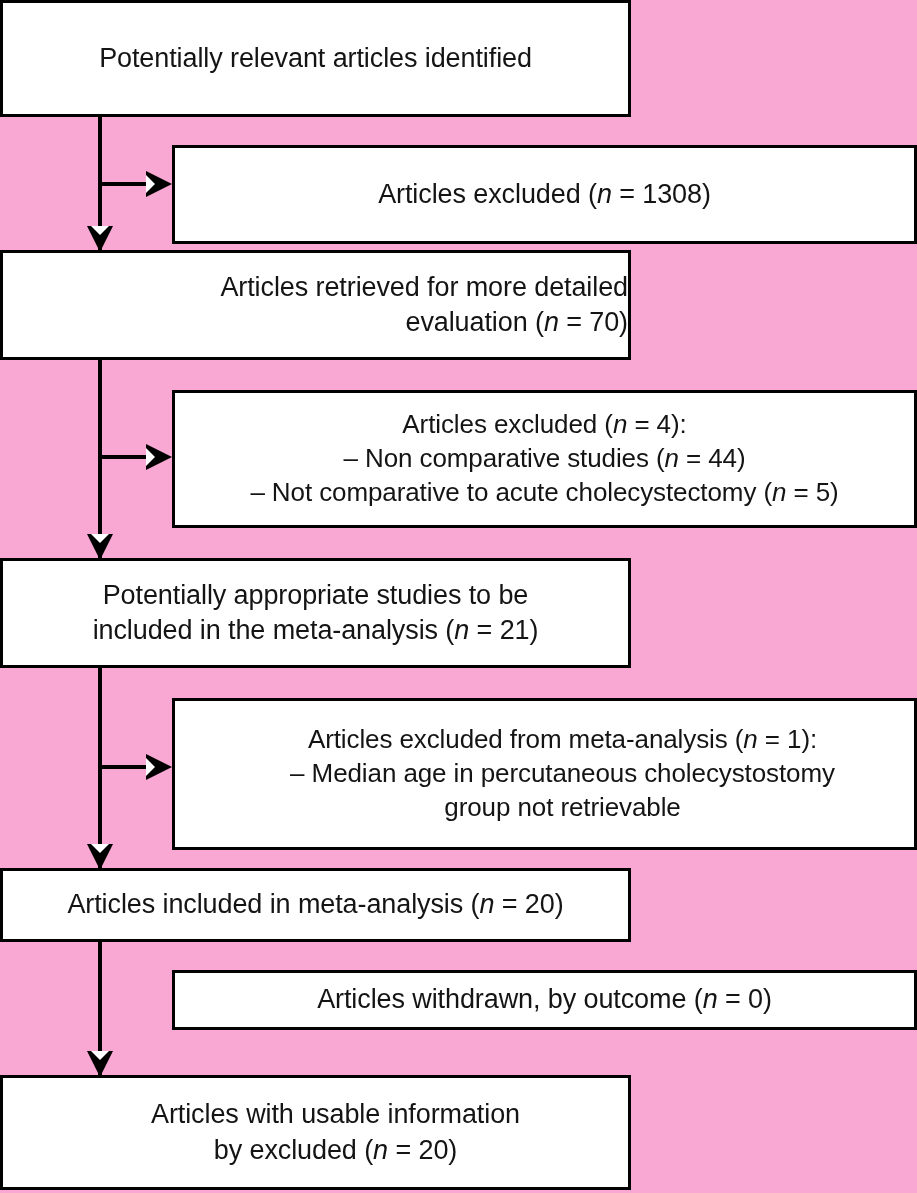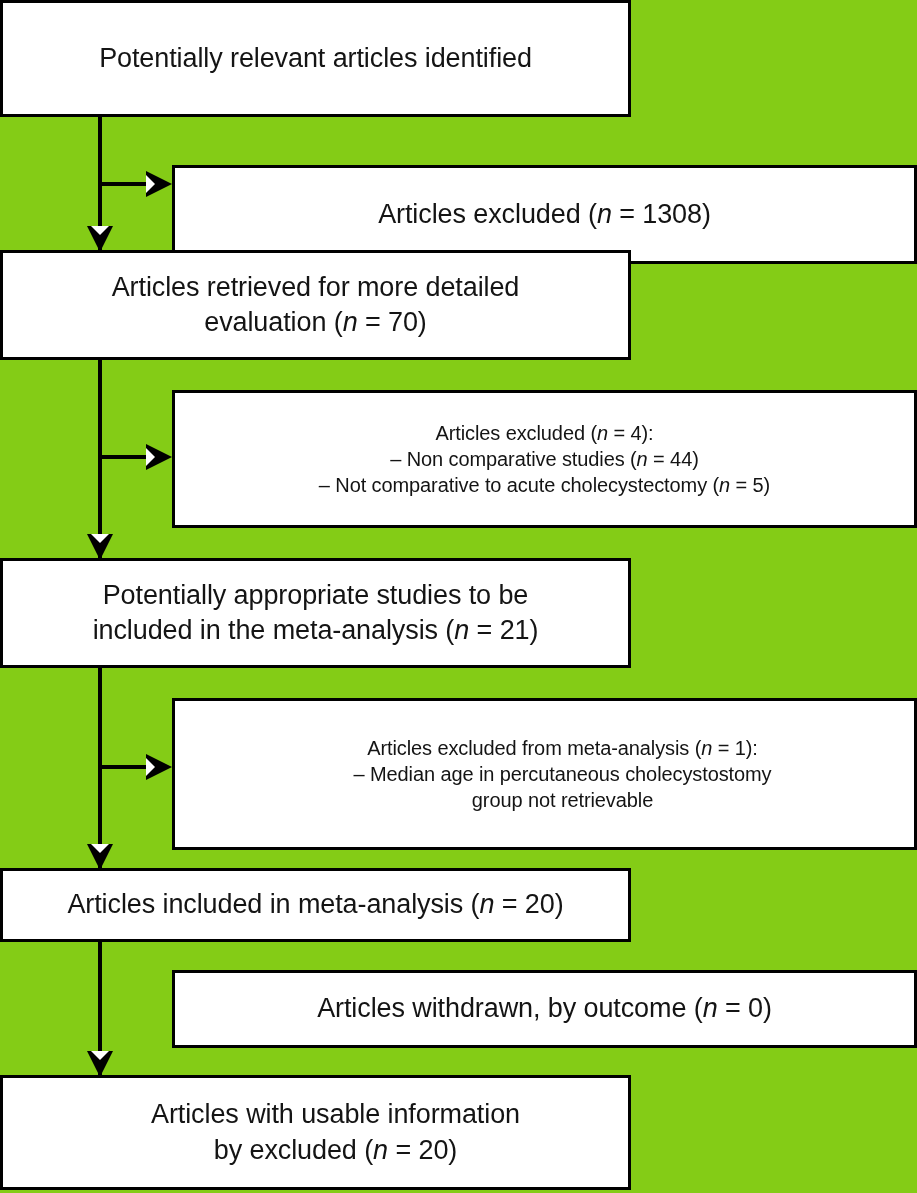--- a/index.html
+++ b/index.html
@@ -9,21 +9,21 @@
   }
   body {
     font-family: "Liberation Sans", sans-serif;
     color: #111111;
   }
 
   #flow-root {
     position: relative;
     width: 917px;
     height: 1193px;
-    background: #84cc16;
+    background: #f9a8d4;
     overflow: hidden;
   }
 
   
   .node {
     position: absolute;
     box-sizing: border-box;
     border: 3px solid #000000;
     background: #ffffff;
     display: flex;
@@ -35,21 +35,21 @@
   }
   .node .line {
     display: block;
     white-space: nowrap;
     font-size: 27px;
     line-height: 1.30;
     font-weight: 300;
     letter-spacing: -0.1px;
     color: #141414;
   }
-  .node.small .line { font-size: 20px; text-align: right; }
+  .node.small .line { font-size: 26px; text-align: right; }
 
   .nitalic { font-style: italic; }
 
   
   .main-node { left: 0px; width: 631px; }
   
   .side-node { left: 172px; width: 745px; }
 
   
   .conn {
@@ -110,25 +110,25 @@
 
   <div class="node main-node" style="top:0px; height:117px;">
     <span class="line"><span>Potentially relevant articles identified</span></span>
   </div>
 
   <div class="conn v-line" style="left:98px; top:117px; height:133px;"></div>
   <div class="conn h-line" style="left:98px; top:182px; width:60px;"></div>
   <div class="arrow-right" style="left:146px; top:171px;"></div>
   <div class="arrow-down" style="left:87px; top:226px;"></div>
 
-  <div class="node side-node" style="top:145px; height:99px;margin-top:20px;">
+  <div class="node side-node" style="top:145px; height:99px;">
     <span class="line"><span>Articles excluded (</span><span class="nitalic">n</span><span> = 1308)</span></span>
   </div>
 
-  <div class="node main-node" style="top:250px; height:110px;">
+  <div class="node main-node" style="top:250px; height:110px;align-items:flex-end;">
     <span class="line"><span>Articles retrieved for more detailed</span></span>
     <span class="line"><span>evaluation (</span><span class="nitalic">n</span><span> = 70)</span></span>
   </div>
 
   <div class="conn v-line" style="left:98px; top:360px; height:198px;"></div>
   <div class="conn h-line" style="left:98px; top:455px; width:60px;"></div>
   <div class="arrow-right" style="left:146px; top:444px;"></div>
   <div class="arrow-down" style="left:87px; top:534px;"></div>
 
   <div class="node side-node small" style="top:390px; height:138px;">
@@ -153,21 +153,21 @@
     <span class="line"><span>group not retrievable</span></span>
   </div>
 
   <div class="node main-node" style="top:868px; height:74px;">
     <span class="line"><span>Articles included in meta-analysis (</span><span class="nitalic">n</span><span> = 20)</span></span>
   </div>
 
   <div class="conn v-line" style="left:98px; top:942px; height:133px;"></div>
   <div class="arrow-down" style="left:87px; top:1051px;"></div>
 
-  <div class="node side-node" style="top:970px; height:78px;">
+  <div class="node side-node" style="top:970px; height:60px;">
     <span class="line"><span>Articles withdrawn, by outcome (</span><span class="nitalic">n</span><span> = 0)</span></span>
   </div>
 
   <div class="node main-node" style="top:1075px; height:115px;padding-left:40px;">
     <span class="line"><span>Articles with usable information</span></span>
     <span class="line"><span>by excluded (</span><span class="nitalic">n</span><span> = 20)</span></span>
   </div>
 
 </div>
 

